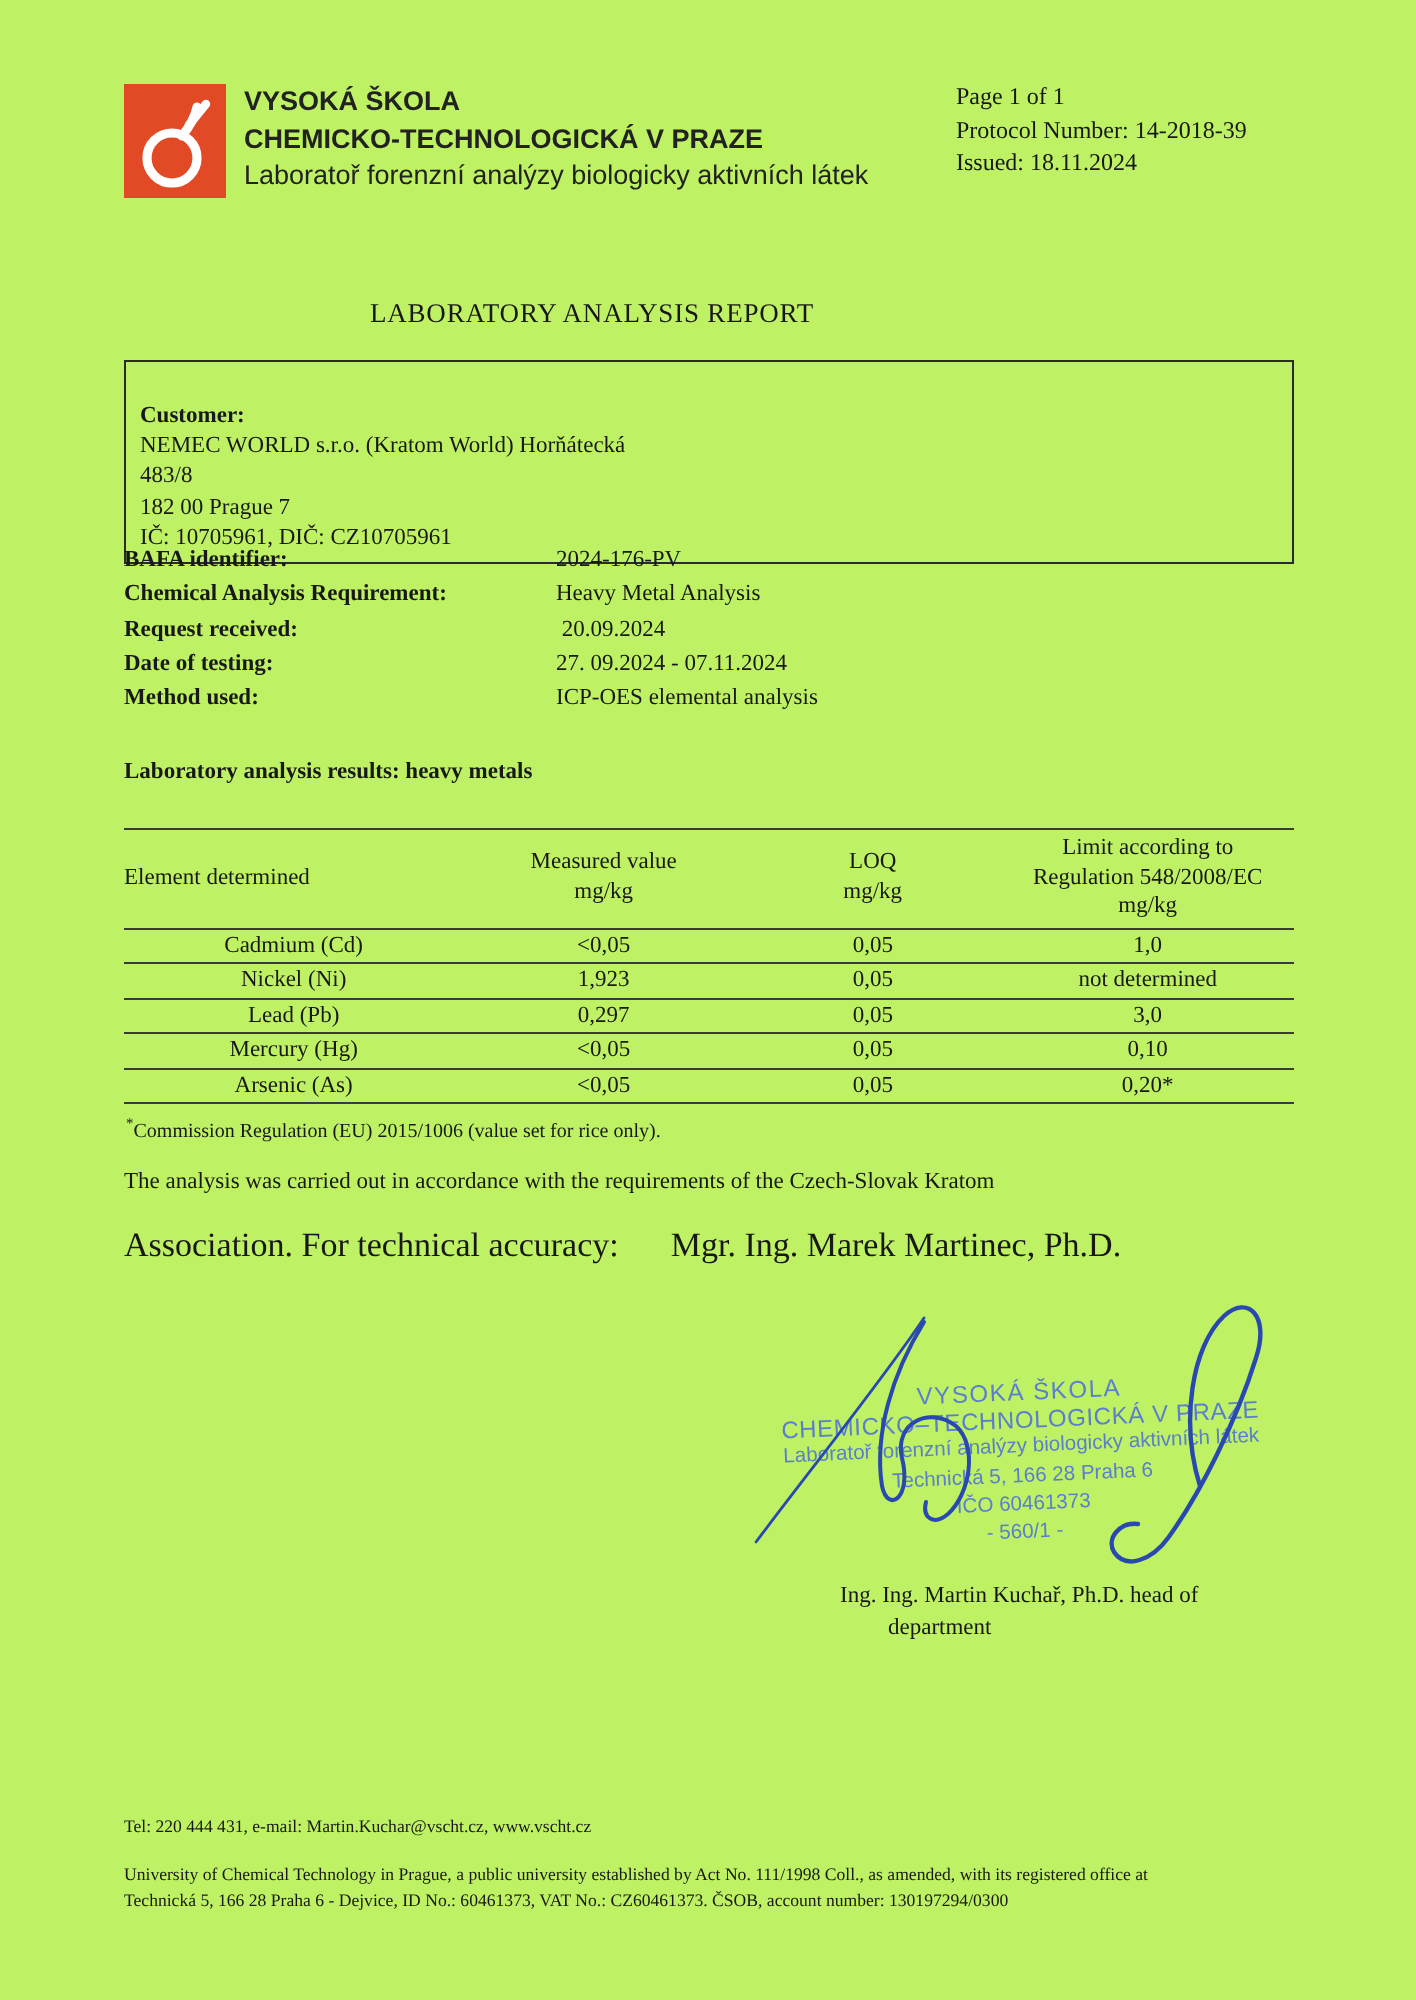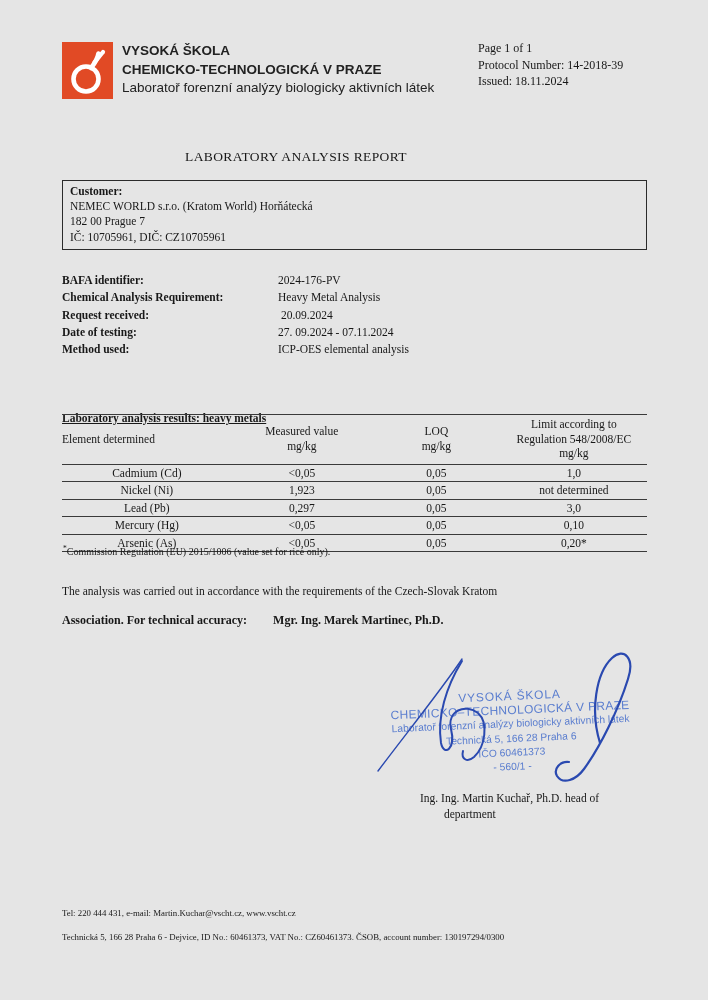--- a/index.html
+++ b/index.html
@@ -1,20 +1,20 @@
 <!DOCTYPE html>
 <html><head>
 <meta charset="utf-8">
 <style>
   * { margin: 0; padding: 0; box-sizing: border-box; }
   html, body { background: #ffffff; }
   .page {
     position: relative;
     width: 708px; height: 1000px;
-    background: #e5e5e5;
+    background: #bef264;
     font-family: "Liberation Serif", serif;
     color: #181818;
     overflow: hidden;
   }
   
   .logo {
     position: absolute; left: 62px; top: 42px;
     width: 51px; height: 57px; display: block;
   }
   .header-text {
@@ -29,57 +29,57 @@
   }
   
   .title {
     position: absolute; left: 0; top: 149px; width: 592px;
     text-align: center; font-size: 13.5px; letter-spacing: 0.4px;
   }
   
   .customer-box {
     position: absolute; left: 62px; top: 180px; width: 585px;
     border: 1px solid #2b2b2b;
-    padding: 3px 7px 4px 7px;
+    padding: 20px 7px 4px 7px;
     font-size: 11.5px; line-height: 15.2px;
   }
   .customer-box .label { font-weight: bold; }
   
   .details { position: absolute; left: 62px; top: 272px; font-size: 11.5px; }
   .details .row { line-height: 17.3px; white-space: pre; }
   .details .lab { font-weight: bold; display: inline-block; width: 216px; }
   
   .results-heading {
-    position: absolute; left: 62px; top: 412px;
-    font-size: 11.5px; font-weight: bold; text-decoration: underline;
+    position: absolute; left: 62px; top: 380px;
+    font-size: 11.5px; font-weight: bold; 
   }
   table.results {
     position: absolute; left: 62px; top: 414px; width: 585px;
     border-collapse: collapse; font-size: 11.5px;
   }
   table.results th, table.results td { font-weight: normal; padding: 0; }
   table.results thead th {
     border-top: 1px solid #3a3a3a; border-bottom: 1px solid #3a3a3a;
     text-align: center; vertical-align: middle;
     line-height: 14.5px; padding: 2px 0 3px 0;
   }
   table.results thead th.c1 { text-align: left; width: 29%; }
   table.results thead th.c2 { width: 24%; }
   table.results thead th.c3 { width: 22%; }
   table.results thead th.c4 { width: 25%; }
   table.results tbody td {
     border-bottom: 1px solid #3a3a3a;
     text-align: center; line-height: 16.6px;
   }
   table.results tbody td.c1 { text-align: center; }
-  .footnote { position: absolute; left: 63px; top: 544px; font-size: 10px; font-family: Liberation Serif, serif; }
+  .footnote { position: absolute; left: 63px; top: 557px; font-size: 10px; font-family: Liberation Serif, serif; }
   .footnote sup { font-size: 7.5px; vertical-align: super; }
   
   .statement1 { position: absolute; left: 62px; top: 585px; font-size: 11.5px; }
-  .statement2 { position: absolute; left: 62px; top: 613px; font-size: 12px; font-weight: bold; }
+  .statement2 { position: absolute; left: 62px; top: 613px; font-size: 17px; }
   .statement2 .name { margin-left: 26px; }
   
   .stamp {
     position: absolute; left: 366px; top: 689px; width: 290px;
     text-align: center; color: #5b7ecf;
     font-family: "Liberation Sans", sans-serif;
     transform: rotate(-2.5deg);
     line-height: 14.2px;
   }
   .stamp .s1 { font-size: 12px; letter-spacing: 0.8px; }
@@ -120,20 +120,21 @@
     <div>Page 1 of 1</div>
     <div>Protocol Number: 14-2018-39</div>
     <div>Issued: 18.11.2024</div>
   </div>
 
   <div class="title">LABORATORY ANALYSIS REPORT</div>
 
   <div class="customer-box">
     <div class="label">Customer:</div>
     <div>NEMEC WORLD s.r.o. (Kratom World) Horňátecká</div>
+    <div>483/8</div>
     <div>182 00 Prague 7</div>
     <div>IČ: 10705961, DIČ: CZ10705961</div>
   </div>
 
   <div class="details">
     <div class="row"><span class="lab">BAFA identifier:</span><span>2024-176-PV</span></div>
     <div class="row"><span class="lab">Chemical Analysis Requirement:</span><span>Heavy Metal Analysis</span></div>
     <div class="row"><span class="lab">Request received:</span><span> 20.09.2024</span></div>
     <div class="row"><span class="lab">Date of testing:</span><span>27. 09.2024 - 07.11.2024</span></div>
     <div class="row"><span class="lab">Method used:</span><span>ICP-OES elemental analysis</span></div>
@@ -216,16 +217,17 @@
     <path d="M250 98 C 240 66, 246 28, 262 13 C 274 2, 285 13, 278 34 C 268 66, 250 102, 234 124 C 226 135, 213 140, 207 131 C 203 124, 210 116, 219 117" fill="none" stroke="#2a49b0" stroke-width="2.2" stroke-linecap="round"></path>
   </svg>
 
   <div class="signatory">
     <div>Ing. Ing. Martin Kuchař, Ph.D. head of</div>
     <div class="l2">department</div>
   </div>
 
   <div class="footer-contact">Tel: 220 444 431, e-mail: Martin.Kuchar@vscht.cz, www.vscht.cz</div>
   <div class="footer-legal">
+    <div>University of Chemical Technology in Prague, a public university established by Act No. 111/1998 Coll., as amended, with its registered office at</div>
     <div>Technická 5, 166 28 Praha 6 - Dejvice, ID No.: 60461373, VAT No.: CZ60461373. ČSOB, account number: 130197294/0300</div>
   </div>
 
 </div>
 
 </body></html>

